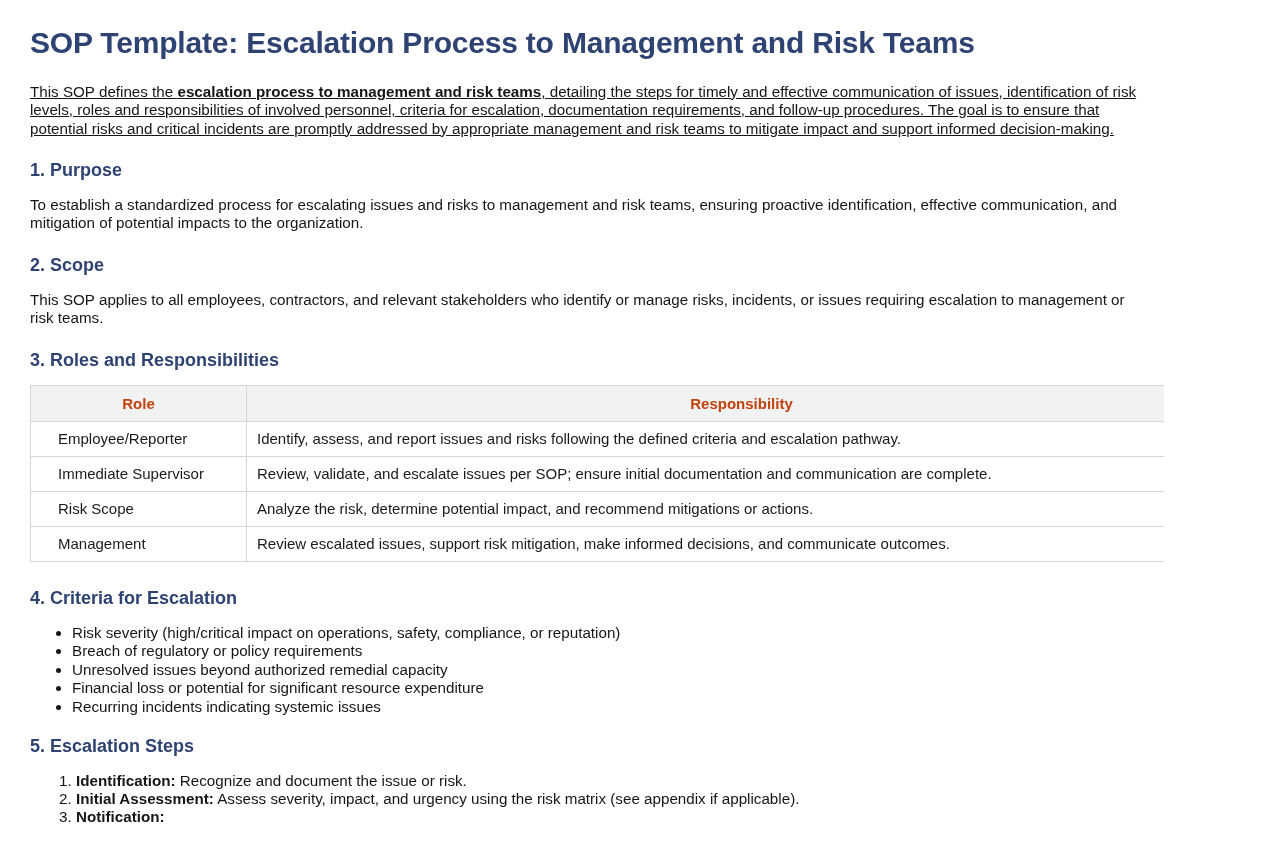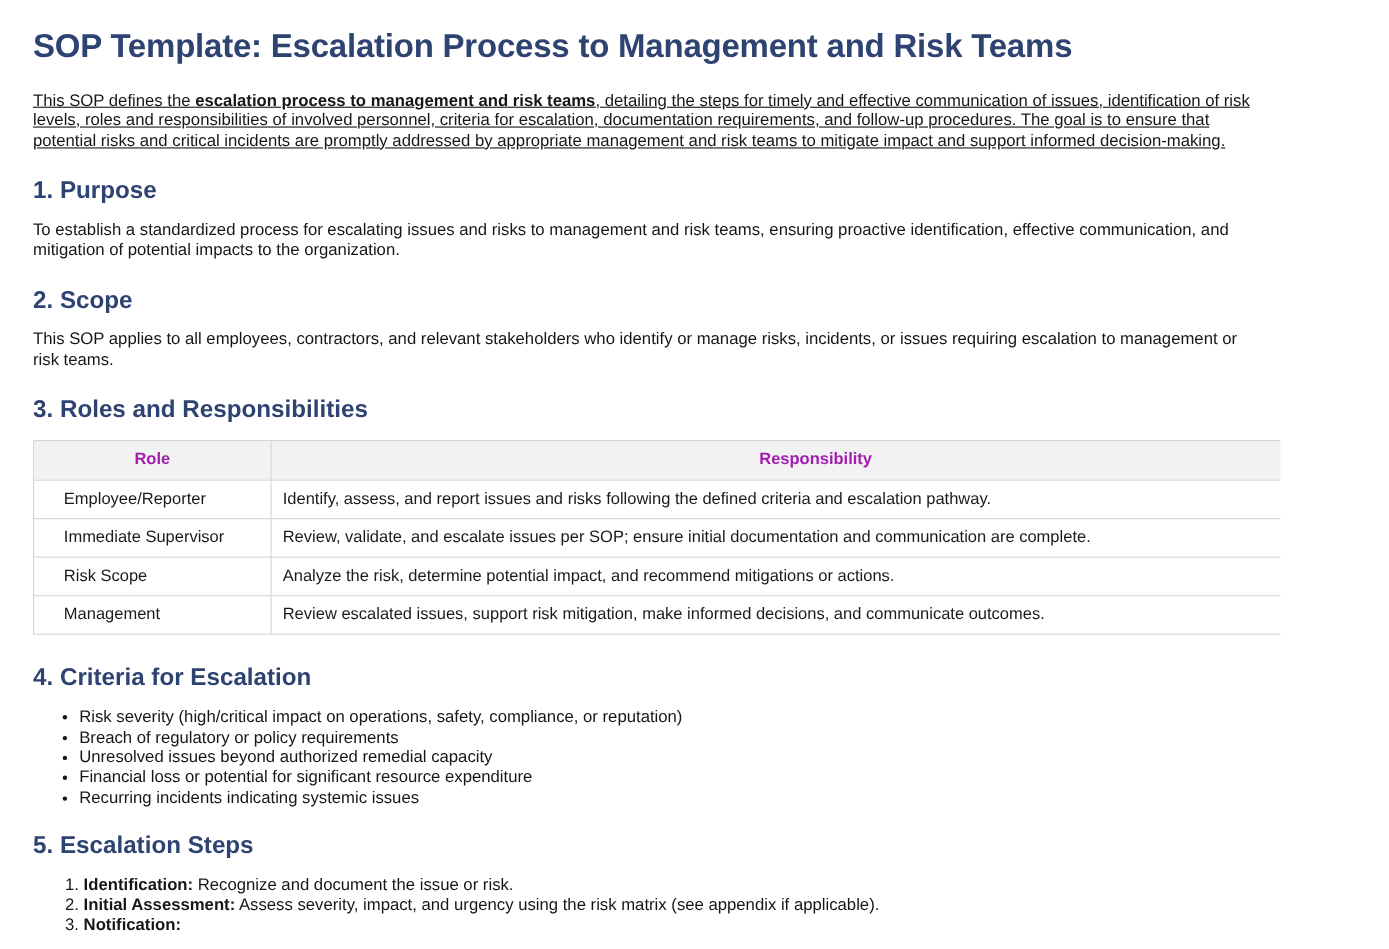--- a/index.html
+++ b/index.html
@@ -34,21 +34,21 @@
   .intro {
     font-size: 15.2px;
     line-height: 18.6px;
     color: #161616;
     margin: 0 0 22px 0;
     max-width: 1196px;
     text-decoration: underline;
   }
   .intro b { font-weight: bold; }
   h2.section {
-    font-size: 22px;
+    font-size: 18px;
     font-weight: bold;
     color: #2e4372;
     margin: 0 0 14px 0;
     line-height: 1.2;
   }
   p.body-text {
     font-size: 15.2px;
     line-height: 18.6px;
     color: #161616;
     margin: 0 0 22px 0;
@@ -68,21 +68,21 @@
     font-size: 15px;
     line-height: 18px;
     padding: 8px 10px;
     vertical-align: middle;
     height: 18px;
   }
   table.roles thead th {
     background: #f2f2f2;
     font-weight: bold;
     text-align: center;
-    color: #a21caf;
+    color: #c2410c;
     height: 19px;
   }
   table.roles col.c1 { width: 216px; }
   table.roles td.role-cell {
     text-align: left;
     color: #1a1a1a;
     padding-left: 27px;
   }
   table.roles td.resp-cell {
     text-align: left;

